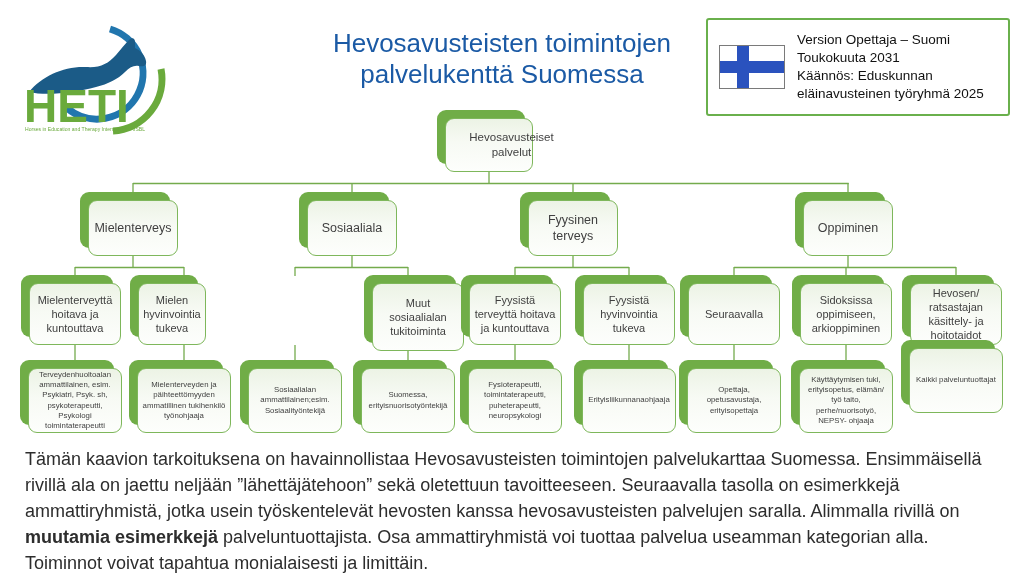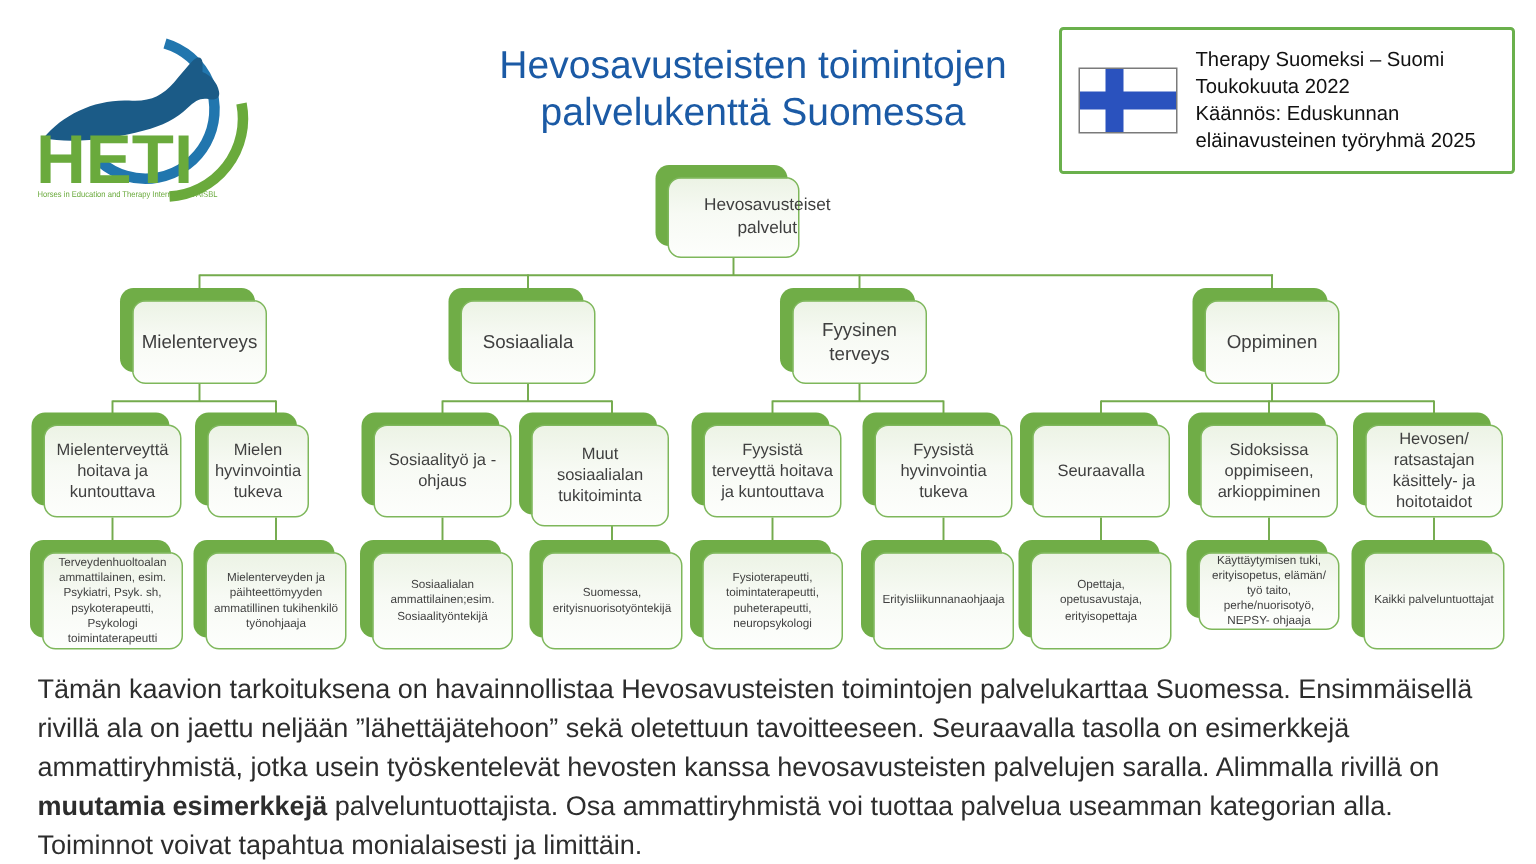--- a/index.html
+++ b/index.html
@@ -61,22 +61,22 @@
     <div>Hevosavusteisten toimintojen</div>
     <div>palvelukenttä Suomessa</div>
   </div>
 
   <div class="version-box">
     <div class="flag">
       <div class="bar-h"></div>
       <div class="bar-v"></div>
     </div>
     <div class="version-text">
-      <div>Therapy Suomeksi – Suomi</div>
-      <div>Toukokuuta 2022</div>
+      <div>Version Opettaja – Suomi</div>
+      <div>Toukokuuta 2031</div>
       <div>Käännös: Eduskunnan</div>
       <div>eläinavusteinen työryhmä 2025</div>
     </div>
   </div>
 
   <svg class="connectors" width="1024" height="576">
     <line x1="489" y1="172" x2="489" y2="184"></line>
     <line x1="133" y1="183.5" x2="848.7" y2="183.5"></line>
     <line x1="133" y1="183" x2="133" y2="193"></line>
     <line x1="352" y1="183" x2="352" y2="193"></line>
@@ -147,27 +147,21 @@
     <div class="front">
         <span>Mielenterveyttä hoitava ja kuntouttava</span>
       </div>
   </div>
   <div class="node lv3" style="left:138px;top:283px;width:68px;height:62px">
     <div class="back"></div>
     <div class="front">
         <span>Mielen hyvinvointia tukeva</span>
       </div>
   </div>
-  <div class="node lv3" style="left:249px;top:283px;width:92px;height:62px">
-    <div class="back"></div>
-    <div class="front">
-        <span>Sosiaalityö ja -ohjaus</span>
-      </div>
-  </div>
-  <div class="node lv3" style="left:354px;top:283px;width:92px;height:68px">
+  <div class="node lv3" style="left:372px;top:283px;width:92px;height:68px">
     <div class="back"></div>
     <div class="front">
         <span>Muut sosiaalialan tukitoiminta</span>
       </div>
   </div>
   <div class="node lv3" style="left:469px;top:283px;width:92px;height:62px">
     <div class="back"></div>
     <div class="front">
         <span>Fyysistä terveyttä hoitava ja kuntouttava</span>
       </div>
@@ -232,27 +226,27 @@
     <div class="front">
         <span>Erityisliikunnanaohjaaja</span>
       </div>
   </div>
   <div class="node lv4" style="left:687px;top:368px;width:94px;height:65px">
     <div class="back"></div>
     <div class="front">
         <span>Opettaja, opetusavustaja, erityisopettaja</span>
       </div>
   </div>
-  <div class="node lv4" style="left:799px;top:368px;width:94px;height:52px">
+  <div class="node lv4" style="left:799px;top:368px;width:94px;height:65px">
     <div class="back"></div>
     <div class="front">
         <span>Käyttäytymisen tuki, erityisopetus, elämän/ työ taito, perhe/nuorisotyö, NEPSY- ohjaaja</span>
       </div>
   </div>
-  <div class="node lv4" style="left:909px;top:368px;width:94px;height:65px">
+  <div class="node lv4" style="left:909px;top:348px;width:94px;height:65px">
     <div class="back"></div>
     <div class="front">
         <span>Kaikki palveluntuottajat</span>
       </div>
   </div>
 
   <div class="footer"><span>Tämän kaavion tarkoituksena on havainnollistaa Hevosavusteisten toimintojen palvelukarttaa Suomessa. Ensimmäisellä rivillä ala on jaettu neljään ”lähettäjätehoon” sekä oletettuun tavoitteeseen. Seuraavalla tasolla on esimerkkejä ammattiryhmistä, jotka usein työskentelevät hevosten kanssa hevosavusteisten palvelujen saralla. Alimmalla rivillä on </span><b>muutamia esimerkkejä</b><span> palveluntuottajista. Osa ammattiryhmistä voi tuottaa palvelua useamman kategorian alla. Toiminnot voivat tapahtua monialaisesti ja limittäin.</span></div>
 
 </div>
 

